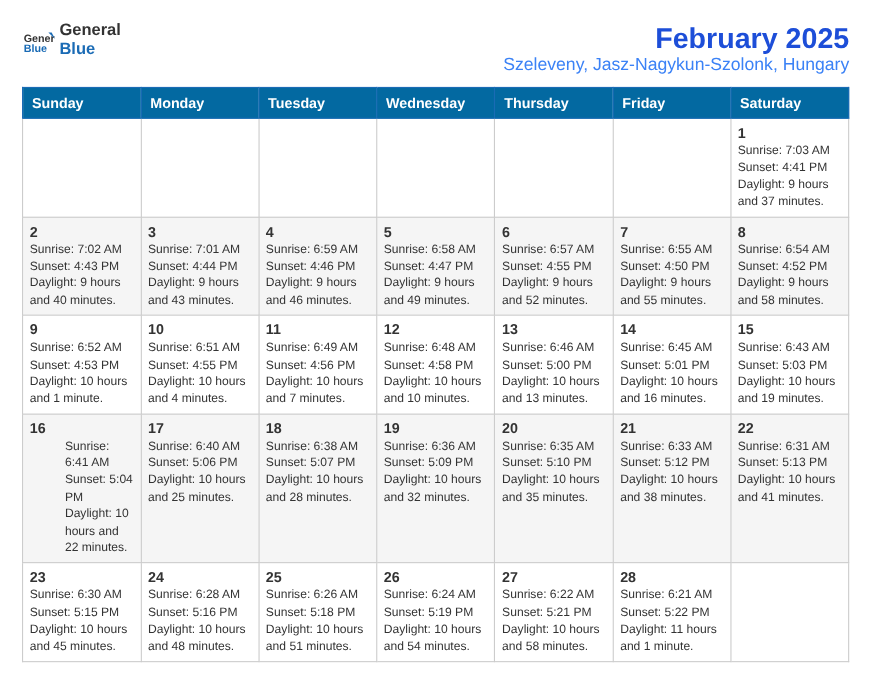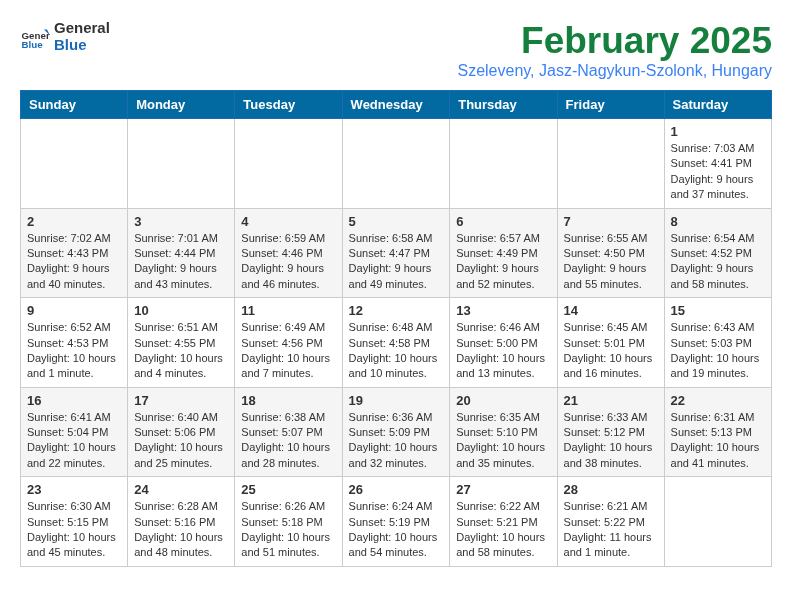--- a/index.html
+++ b/index.html
@@ -22,23 +22,23 @@
     }
     .logo-icon {
       width: 30px;
       height: 30px;
       margin-right: 4px;
     }
     .title-area {
       text-align: right;
     }
     .month-year {
-      font-size: 37px;
+      font-size: 26px;
       font-weight: bold;
-      color: #15803d;
+      color: #1d4ed8;
     }
     .location {
       font-size: 16px;
       color: #3b82f6;
     }
     .calendar {
       width: 100%;
       border-collapse: collapse;
     }
     .calendar th {
@@ -145,21 +145,21 @@
         </td>
         <td>
           <div class="day-number">5</div>
           <div class="day-info" style="white-space: pre-line;">Sunrise: 6:58 AM
 Sunset: 4:47 PM
 Daylight: 9 hours and 49 minutes.</div>
         </td>
         <td>
           <div class="day-number">6</div>
           <div class="day-info" style="white-space: pre-line;">Sunrise: 6:57 AM
-Sunset: 4:49 PM
+Sunset: 4:55 PM
 Daylight: 9 hours and 52 minutes.</div>
         </td>
         <td>
           <div class="day-number">7</div>
           <div class="day-info" style="white-space: pre-line;">Sunrise: 6:55 AM
 Sunset: 4:50 PM
 Daylight: 9 hours and 55 minutes.</div>
         </td>
         <td>
           <div class="day-number">8</div>
@@ -208,21 +208,21 @@
         <td>
           <div class="day-number">15</div>
           <div class="day-info" style="white-space: pre-line;">Sunrise: 6:43 AM
 Sunset: 5:03 PM
 Daylight: 10 hours and 19 minutes.</div>
         </td>
       </tr>
       <tr>
         <td>
           <div class="day-number">16</div>
-          <div class="day-info" style="white-space: pre-line;">Sunrise: 6:41 AM
+          <div class="day-info" style="white-space: pre-line; margin-left: 32px;">Sunrise: 6:41 AM
 Sunset: 5:04 PM
 Daylight: 10 hours and 22 minutes.</div>
         </td>
         <td>
           <div class="day-number">17</div>
           <div class="day-info" style="white-space: pre-line;">Sunrise: 6:40 AM
 Sunset: 5:06 PM
 Daylight: 10 hours and 25 minutes.</div>
         </td>
         <td>

